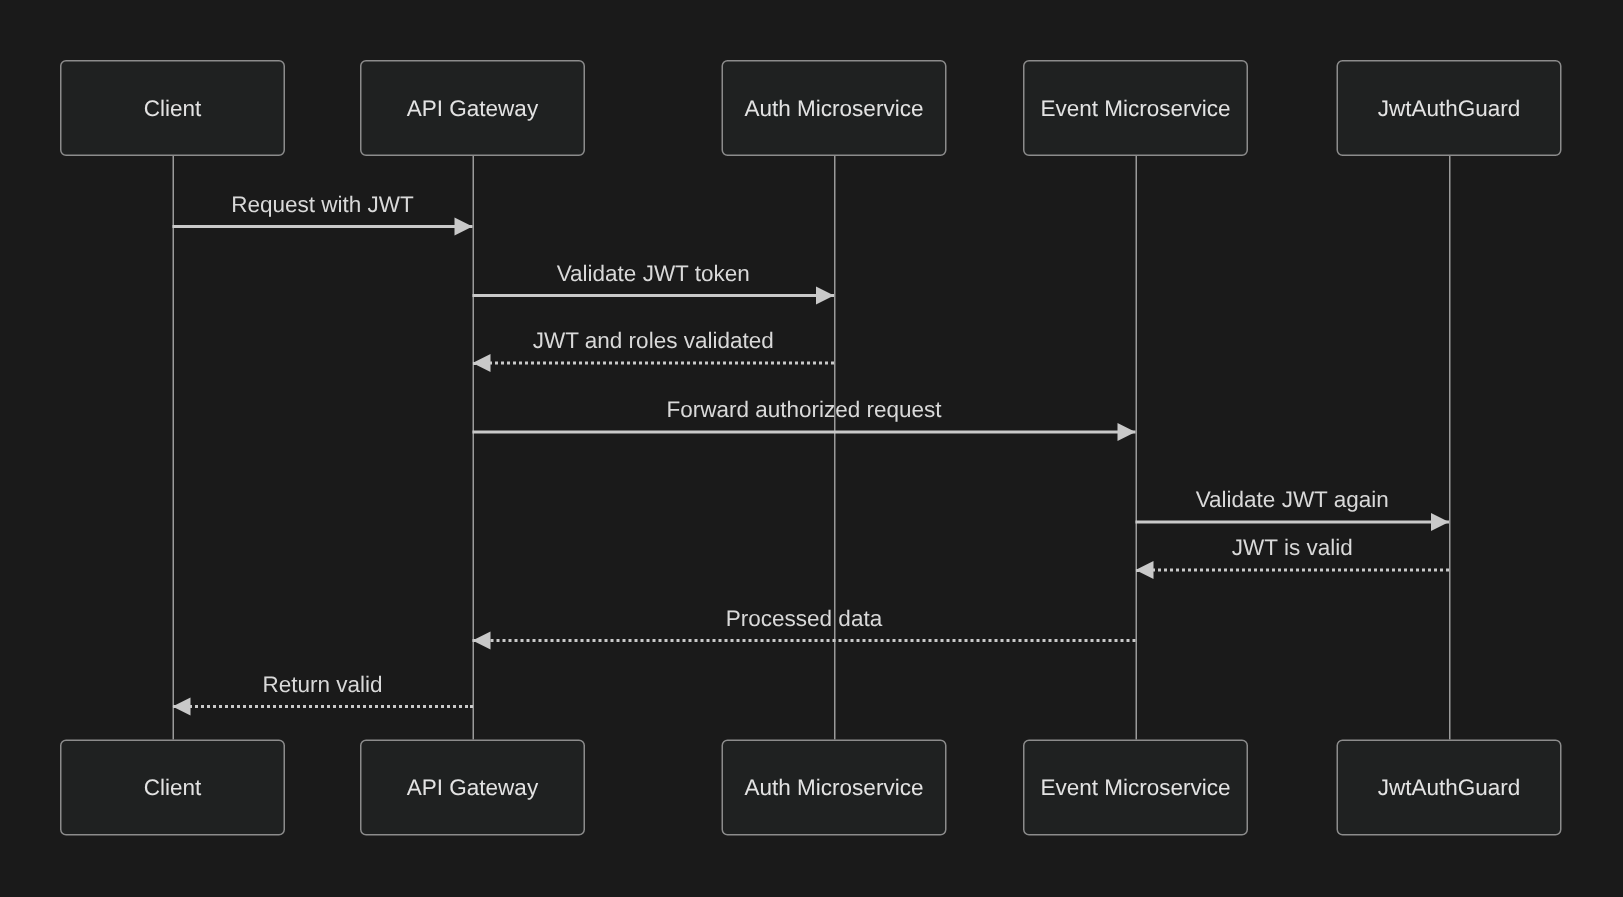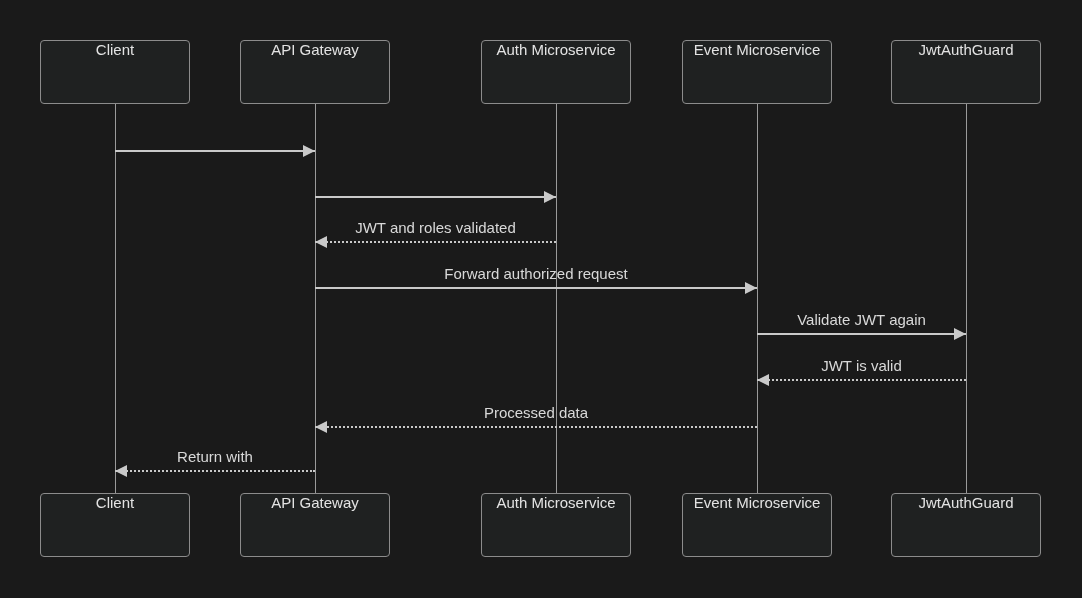--- a/index.html
+++ b/index.html
@@ -24,21 +24,21 @@
   }
   .actor {
     position: absolute;
     width: 150px;
     height: 64px;
     box-sizing: border-box;
     background: #1f2121;
     border: 1px solid #8c8c8c;
     border-radius: 4px;
     display: flex;
-    align-items: flex-start;
+    align-items: center;
     justify-content: center;
     color: #e3e3e3;
     font-size: 15px;
     white-space: nowrap;
   }
   .msg {
     position: absolute;
     height: 30px;
   }
   .msg-label {
@@ -110,58 +110,60 @@
     <span>Auth Microservice</span>
   </div>
   <div class="actor" style="left:682px;top:493px">
     <span>Event Microservice</span>
   </div>
   <div class="actor" style="left:891px;top:493px">
     <span>JwtAuthGuard</span>
   </div>
 
   <div class="msg" style="left:115px;top:127px;width:200px">
+    <div class="msg-label">Request with JWT</div>
     <div class="msg-line solid"></div>
     <div class="arrowhead right"></div>
   </div>
 
   <div class="msg" style="left:315px;top:173px;width:241px">
+    <div class="msg-label">Validate JWT token</div>
     <div class="msg-line solid"></div>
     <div class="arrowhead right"></div>
   </div>
 
   <div class="msg" style="left:315px;top:264px;width:442px">
     <div class="msg-label">Forward authorized request</div>
     <div class="msg-line solid"></div>
     <div class="arrowhead right"></div>
   </div>
 
   <div class="msg" style="left:315px;top:218px;width:241px">
     <div class="msg-label">JWT and roles validated</div>
     <div class="msg-line dotted"></div>
     <div class="arrowhead left"></div>
   </div>
 
-  <div class="msg" style="left:757px;top:310px;width:209px">
+  <div class="msg" style="left:757px;top:324px;width:209px">
     <div class="msg-label">Validate JWT again</div>
     <div class="msg-line solid"></div>
     <div class="arrowhead right"></div>
   </div>
 
   <div class="msg" style="left:315px;top:403px;width:442px">
     <div class="msg-label">Processed data</div>
     <div class="msg-line dotted"></div>
     <div class="arrowhead left"></div>
   </div>
 
   <div class="msg" style="left:757px;top:356px;width:209px">
     <div class="msg-label">JWT is valid</div>
     <div class="msg-line dotted"></div>
     <div class="arrowhead left"></div>
   </div>
 
   <div class="msg" style="left:115px;top:447px;width:200px">
-    <div class="msg-label">Return with</div>
+    <div class="msg-label">Return valid</div>
     <div class="msg-line dotted"></div>
     <div class="arrowhead left"></div>
   </div>
 
 </div>
 
 </body></html>

